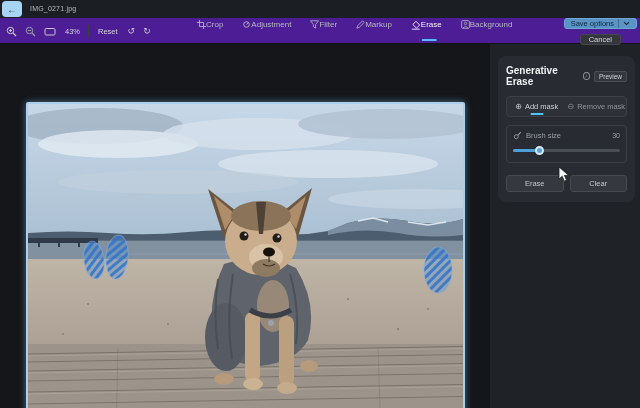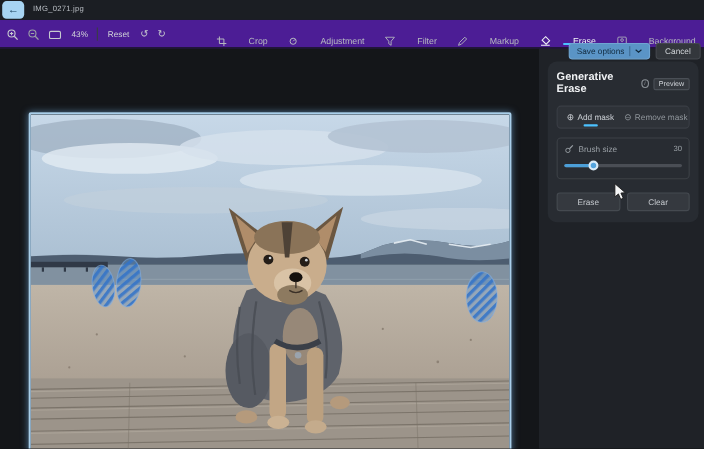--- a/index.html
+++ b/index.html
@@ -18,28 +18,28 @@
   .toolbar { position:absolute; left:0; top:18px; width:640px; height:26px; background:#4c1d95;
              z-index:29; border-bottom:1px solid #111316; }
   .tools-left { position:absolute; left:5px; top:0; height:26px; display:flex; align-items:center; gap:6px; }
   .tool-btn { background:none; border:none; padding:1px; display:flex; align-items:center; color:#c6cacf;
               font-size:9px; cursor:pointer; }
   .zoom-level { font-size:7.5px; color:#d2d5d9; padding:0 2px; }
   .vdiv { width:1px; height:12px; background:#3a3e44; }
   .reset-btn { background:none; border:none; color:#d2d5d9; font-size:7.5px; cursor:pointer; padding:0 3px; }
 
   .tabs { position:absolute; left:196px; top:0; height:26px; display:flex; align-items:center; gap:17px; }
-  .tab { position:relative; display:flex; align-items:flex-end; gap:20px; background:none; border:none;
+  .tab { position:relative; display:flex; align-items:flex-start; gap:0; background:none; border:none;
          color:#b6bac0; font-size:8px; cursor:pointer; padding:2px 1px; height:26px; }
   .tab.active { color:#f2f4f6; }
   .tab.active::after { content:""; position:absolute; left:50%; transform:translateX(-28%);
          bottom:3px; width:15px; height:2px; border-radius:1px; background:var(--accent,#4cc2ff); }
   .tab svg { display:block; }
 
-  .actions { position:absolute; right:3px; top:15px; height:26px; display:flex; align-items:center; gap:5px; }
+  .actions { position:absolute; right:3px; top:0; height:26px; display:flex; align-items:center; gap:5px;flex-direction:column; }
   .save-btn { display:flex; align-items:center; gap:4px; height:15px; padding:0 6px;
               background:var(--save-button,#5a94c6); color:#10293d; border:1px solid #6fa5d2;
               border-radius:3px; font-size:7.5px; cursor:pointer; }
   .save-btn .sep { width:1px; height:9px; background:rgba(10,35,55,.35); }
   .cancel-btn { height:15px; padding:0 8px; background:#33373c; color:#d0d4d8; border:1px solid #43474d;
                 border-radius:3px; font-size:7.5px; cursor:pointer; }
 
   
   .canvas { position:absolute; left:0; top:44px; width:490px; height:364px; background:#141619; }
   .photo-frame { position:absolute; left:26px; top:58px; width:439px; height:336px;

